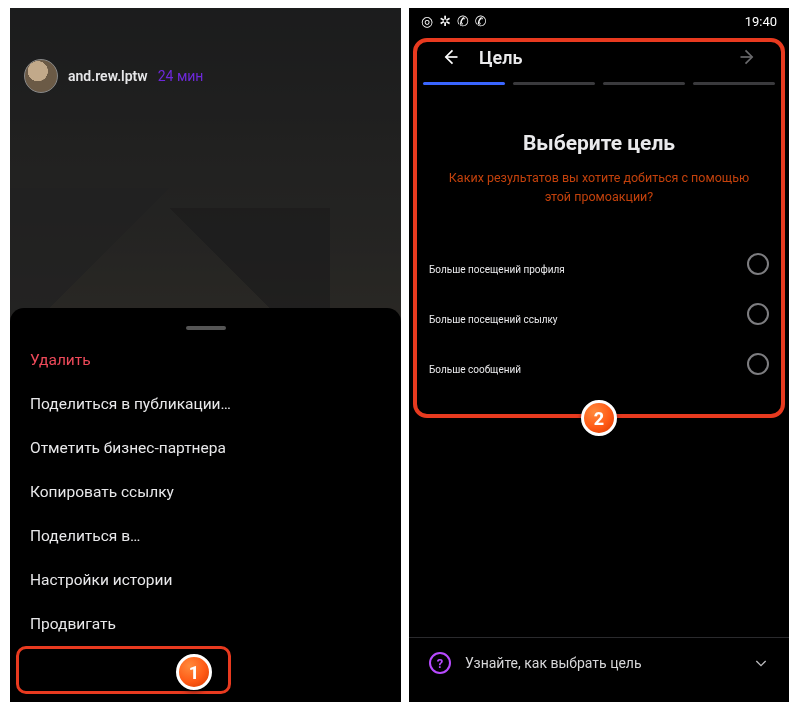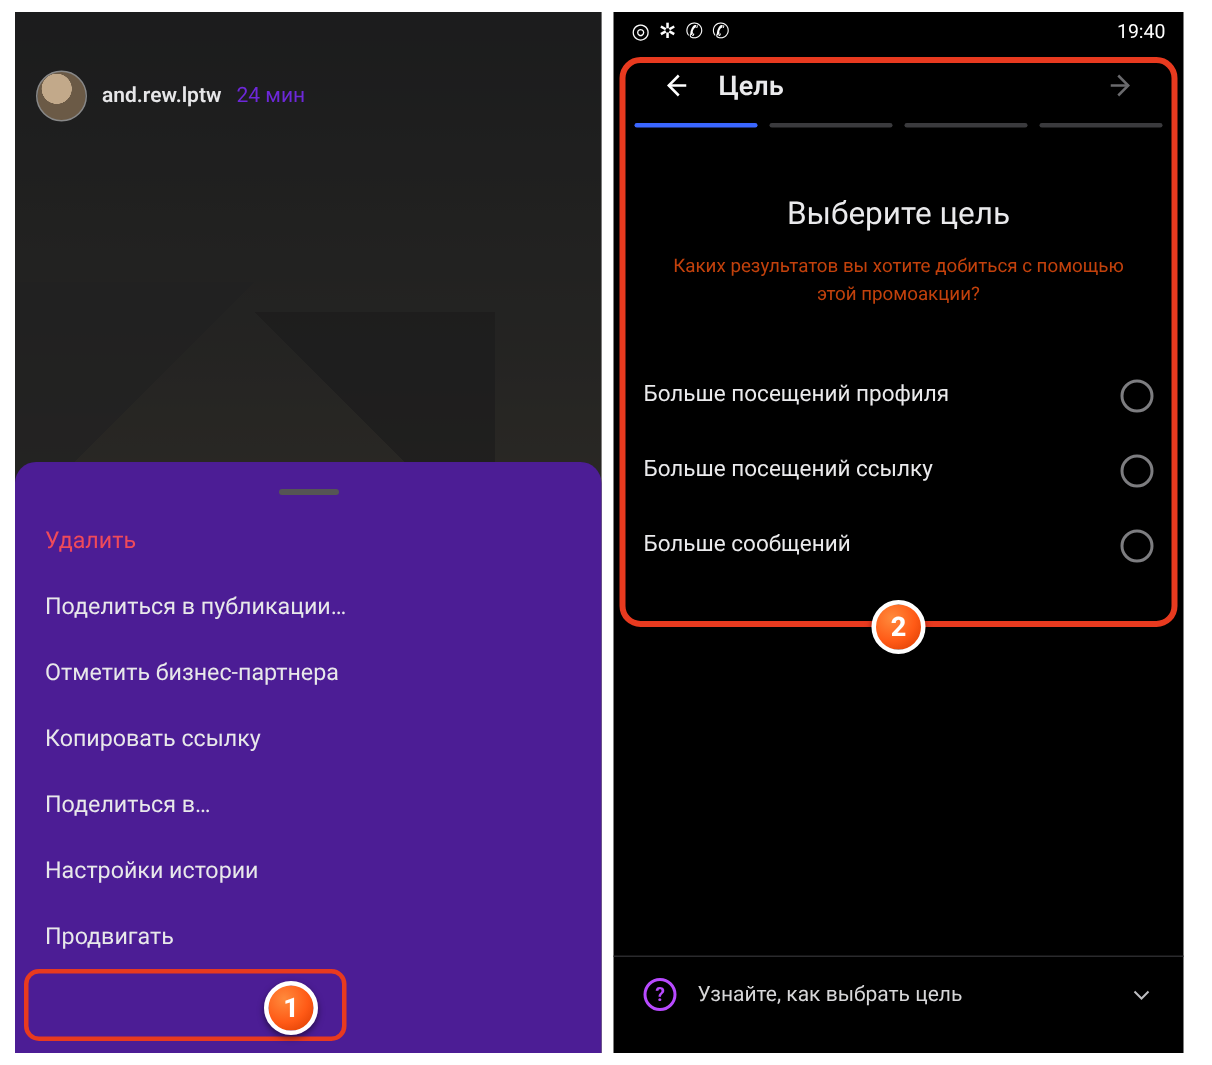--- a/index.html
+++ b/index.html
@@ -29,34 +29,34 @@
   .story-mtn {
     position:absolute; left:0; right:0; top:140px; height:180px;
     background:
       linear-gradient(135deg,#3a3a3c 0 50%,transparent 50%) 0 40px/180px 140px no-repeat,
       linear-gradient(45deg,transparent 0 50%,#2f2f31 50%) 120px 60px/200px 120px no-repeat,
       linear-gradient(160deg,#c7c7c9 0 30%,transparent 30%) 60px 40px/100px 60px no-repeat;
     opacity:.55;
   }
   .dim { position:absolute; inset:0; background:rgba(0,0,0,.45); }
   .story-header{
-    position:absolute; top:38px; left:14px; right:14px; height:36px;
+    position:absolute; top:50px; left:14px; right:14px; height:36px;
     display:flex; align-items:center; gap:10px; color:#d8d8da; font-size:14px;
   }
   .avatar{
     width:34px; height:34px; border-radius:50%;
     background: radial-gradient(circle at 40% 35%, #c2a98a 0 35%, #6b5a46 36% 100%);
     border:1px solid #888;
   }
   .uname{ font-weight:600; color:#e6e6e8;}
   .time { color:#6d28d9; }
 
   .sheet{
     position:absolute; left:0; right:0; bottom:0; top:300px;
-    background:#4c1d95; border-top-left-radius:14px; border-top-right-radius:14px;
+    background:#000000; border-top-left-radius:14px; border-top-right-radius:14px;
     color:#e8e8ea; font-size:15.5px;
     padding-top:18px;
   }
   .grab{ width:40px; height:4px; background:#555; border-radius:2px; margin:0 auto 8px;}
   .sheet-item{
     padding:13px 20px;
   }
   .sheet-item.danger{ color:#ef4a5a; }
   .promote-box{
     position:absolute; left:6px; right:170px; bottom:8px; height:48px;
@@ -82,26 +82,26 @@
   .fwd-arrow{ margin-left:auto; color:#6a6a6d;}
   .title{ font-size:18px; font-weight:600; }
   .progress{
     display:flex; gap:8px; padding:0 14px; margin-top:2px;
   }
   .seg{ flex:1; height:3px; background:#3a3a3d; border-radius:2px;}
   .seg.active{ background:#3a66ff;}
   .goal-head{
     text-align:center; padding:46px 30px 10px;
   }
-  .goal-head h2{ font-size:21px; font-weight:400; margin-bottom:14px;}
+  .goal-head h2{ font-size:21px; font-weight:700; margin-bottom:14px;}
   .goal-head p{ font-size:12.5px; color:#c2410c; line-height:1.5;}
   .options{ margin-top:22px; }
   .opt{
-    display:flex; align-items:flex-start; justify-content:space-between;
-    padding:14px 20px; font-size:15px;
+    display:flex; align-items:flex-end; justify-content:space-between;
+    padding:14px 20px; font-size:10px;
   }
   .radio{
     width:22px; height:22px; border:2px solid #7d7d80; border-radius:50%;
   }
   .goal-box{
     position:absolute; left:4px; right:4px; top:30px; height:380px;
     border:4px solid #e83a1f; border-radius:14px; pointer-events:none;
   }
   .help{
     position:absolute; left:0; right:0; bottom:14px;

